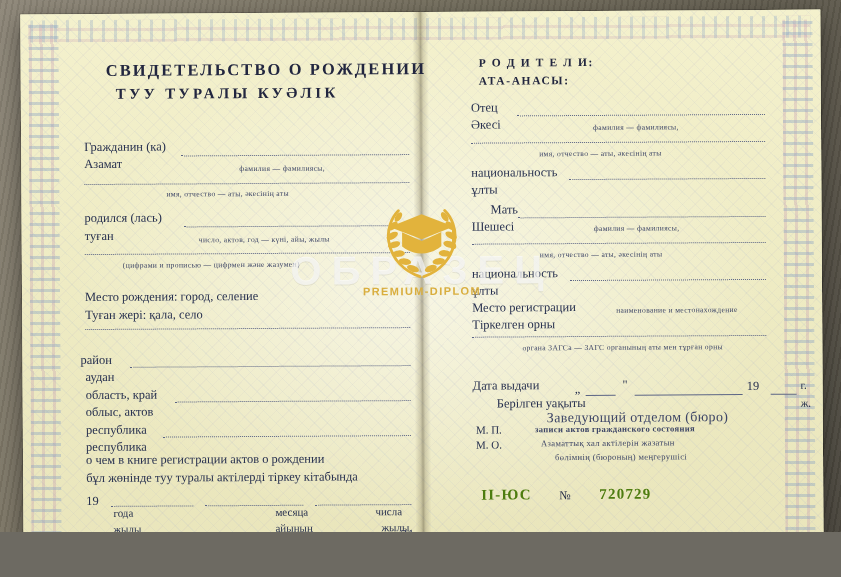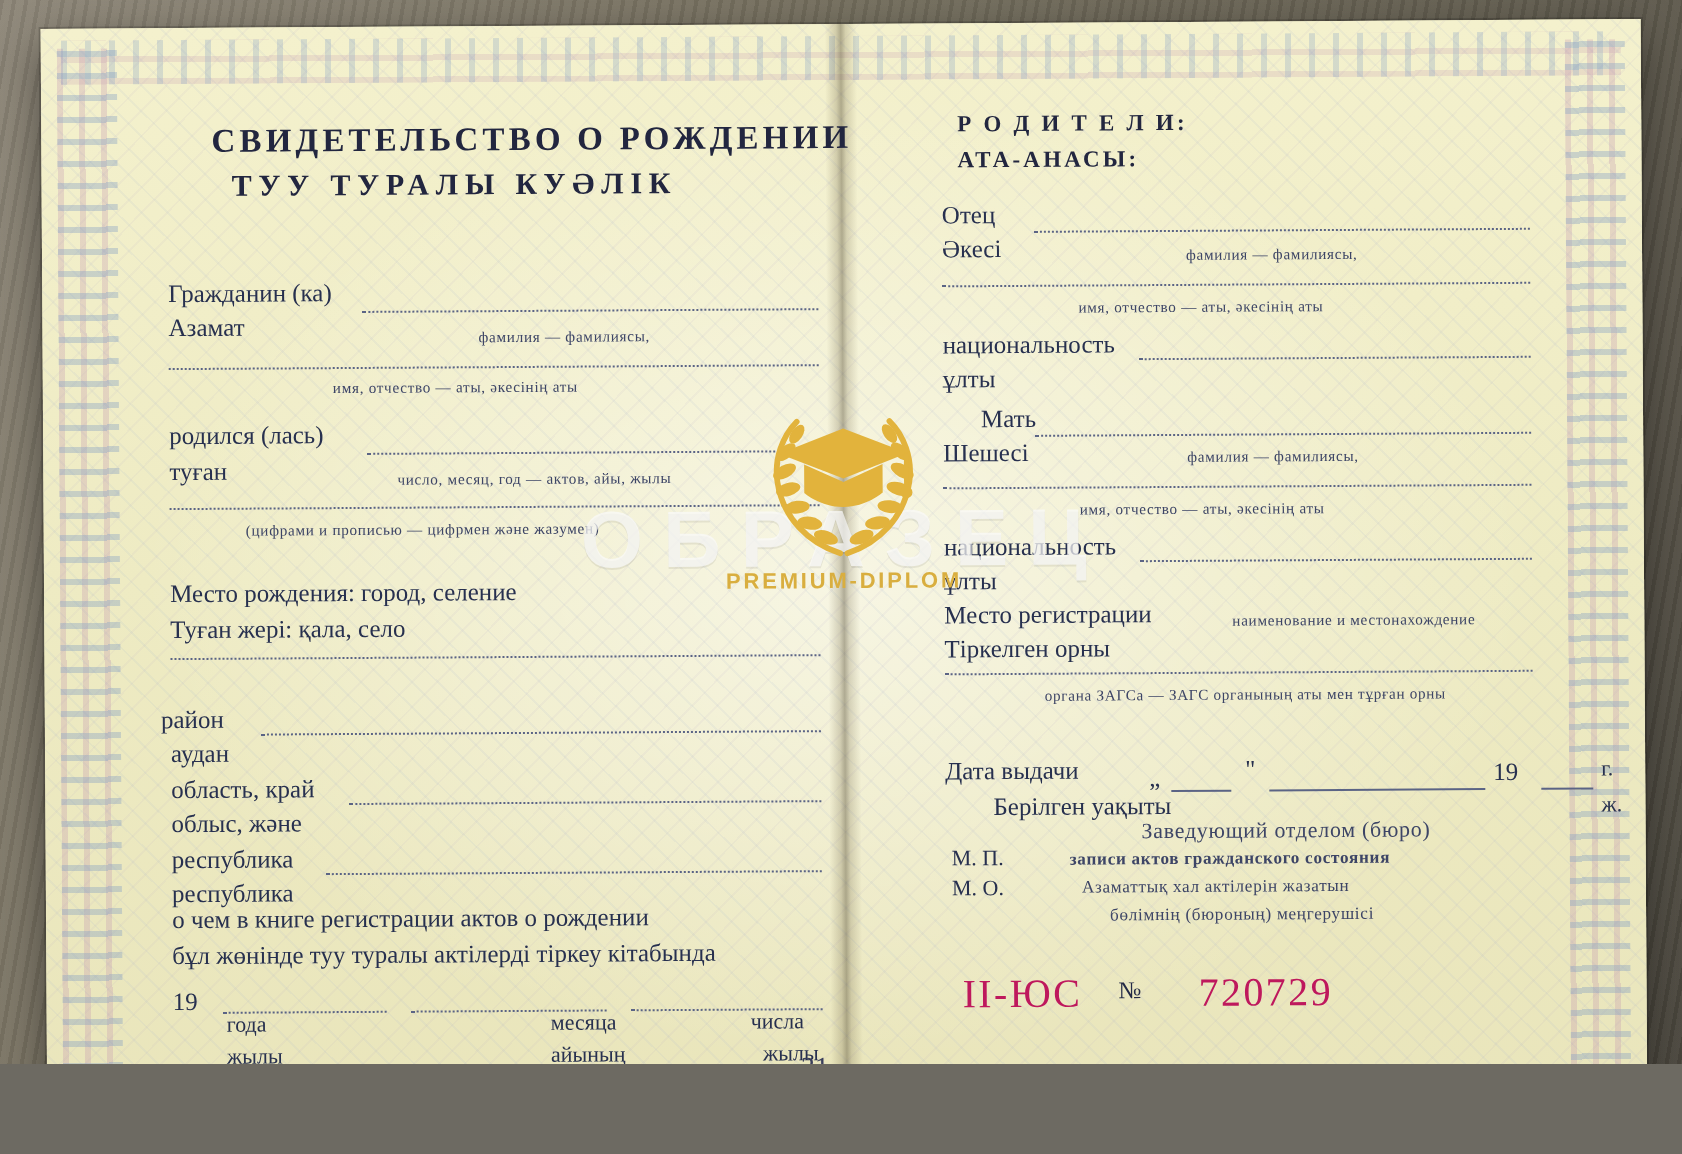--- a/index.html
+++ b/index.html
@@ -135,24 +135,24 @@
     position: absolute;
     border-bottom: 1px dotted #5b6485;
     height: 0;
   }
   .solidline {
     position: absolute;
     border-bottom: 1px solid #5b6485;
     height: 0;
   }
   .serial {
-    font-size: 20px;
-    font-weight: normal;
+    font-size: 15px;
+    font-weight: bold;
     letter-spacing: 1.2px;
-    color: #be185d;
+    color: #4d7c0f;
   }
   .serial-no {
     font-size: 12px;
     color: #232a46;
   }
   .pagenum {
     font-size: 14px;
     color: #3a3f5c;
     text-decoration: underline;
   }
@@ -218,34 +218,34 @@
       <span class="t lbl" style="left:63px; top:127px;">Гражданин (ка)</span>
       <span class="t lbl" style="left:63px; top:144px;">Азамат</span>
       <div class="dotline" style="left:160px; top:142px; width:228px;"></div>
       <span class="t hint" style="left:218px; top:152px;">фамилия — фамилиясы,</span>
       <div class="dotline" style="left:63px; top:170px; width:325px;"></div>
       <span class="t hint" style="left:145px; top:177px;">имя, отчество — аты, әкесінің аты</span>
 
       <span class="t lbl" style="left:63px; top:198px;">родился (лась)</span>
       <span class="t lbl" style="left:63px; top:216px;">туған</span>
       <div class="dotline" style="left:162px; top:213px; width:226px;"></div>
-      <span class="t hint" style="left:177px; top:223px;">число, месяц, год — актов, айы, жылы</span>
+      <span class="t hint" style="left:177px; top:223px;">число, актов, год — күні, айы, жылы</span>
       <div class="dotline" style="left:63px; top:240px; width:325px;"></div>
       <span class="t hint" style="left:101px; top:248px;">(цифрами и прописью — цифрмен және жазумен)</span>
 
       <span class="t lbl" style="left:63px; top:277px;">Место рождения: город, селение</span>
       <span class="t lbl" style="left:63px; top:295px;">Туған жері: қала, село</span>
       <div class="dotline" style="left:63px; top:315px; width:325px;"></div>
 
       <span class="t lbl" style="left:58px; top:340px;">район</span>
       <span class="t lbl" style="left:63px; top:357px;">аудан</span>
       <div class="dotline" style="left:108px; top:353px; width:280px;"></div>
 
       <span class="t lbl" style="left:63px; top:375px;">область, край</span>
-      <span class="t lbl" style="left:63px; top:392px;">облыс, және</span>
+      <span class="t lbl" style="left:63px; top:392px;">облыс, актов</span>
       <div class="dotline" style="left:152px; top:388px; width:236px;"></div>
 
       <span class="t lbl" style="left:63px; top:410px;">республика</span>
       <span class="t lbl" style="left:63px; top:427px;">республика</span>
       <div class="dotline" style="left:140px; top:423px; width:248px;"></div>
 
       <span class="t lbl" style="left:63px; top:440px;">о чем в книге регистрации актов о рождении</span>
       <span class="t lbl" style="left:63px; top:458px;">бұл жөнінде туу туралы актілерді тіркеу кітабында</span>
 
       <span class="t lbl" style="left:63px; top:481px;">19</span>
@@ -307,21 +307,21 @@
       <span class="t lbl" style="left:200px; top:368px;">"</span>
       <div class="solidline" style="left:212px; top:384px; width:108px;"></div>
       <span class="t lbl" style="left:324px; top:370px;">19</span>
       <div class="solidline" style="left:348px; top:384px; width:26px;"></div>
       <span class="t lbl-sm" style="left:378px; top:370px;">г.</span>
       <span class="t lbl-sm" style="left:378px; top:388px;">ж.</span>
 
       <span class="t lbl-sm" style="left:53px; top:413px;">М. П.</span>
       <span class="t lbl-sm" style="left:53px; top:428px;">М. О.</span>
 
-      <span class="t hint" style="left:148px; top:400px; font-size:11px;">Заведующий отделом  (бюро)</span>
+      <span class="t hint" style="left:124px; top:400px; font-size:14px;">Заведующий отделом  (бюро)</span>
       <span class="t hint" style="left:112px; top:414px; font-size:8.6px;font-weight:bold;">записи актов гражданского состояния</span>
       <span class="t hint" style="left:118px; top:428px; font-size:8.6px;">Азаматтық хал актілерін жазатын</span>
       <span class="t hint" style="left:132px; top:442px; font-size:8.6px;">бөлімнің (бюроның) меңгерушісі</span>
 
       <span class="t serial" style="left:58px; top:476px;">II-ЮС</span>
       <span class="t serial-no" style="left:136px; top:478px;">№</span>
       <span class="t serial" style="left:176px; top:476px;">720729</span>
     </div>
 
     <span class="t pagenum" style="left:377px; top:516px;">31</span>

